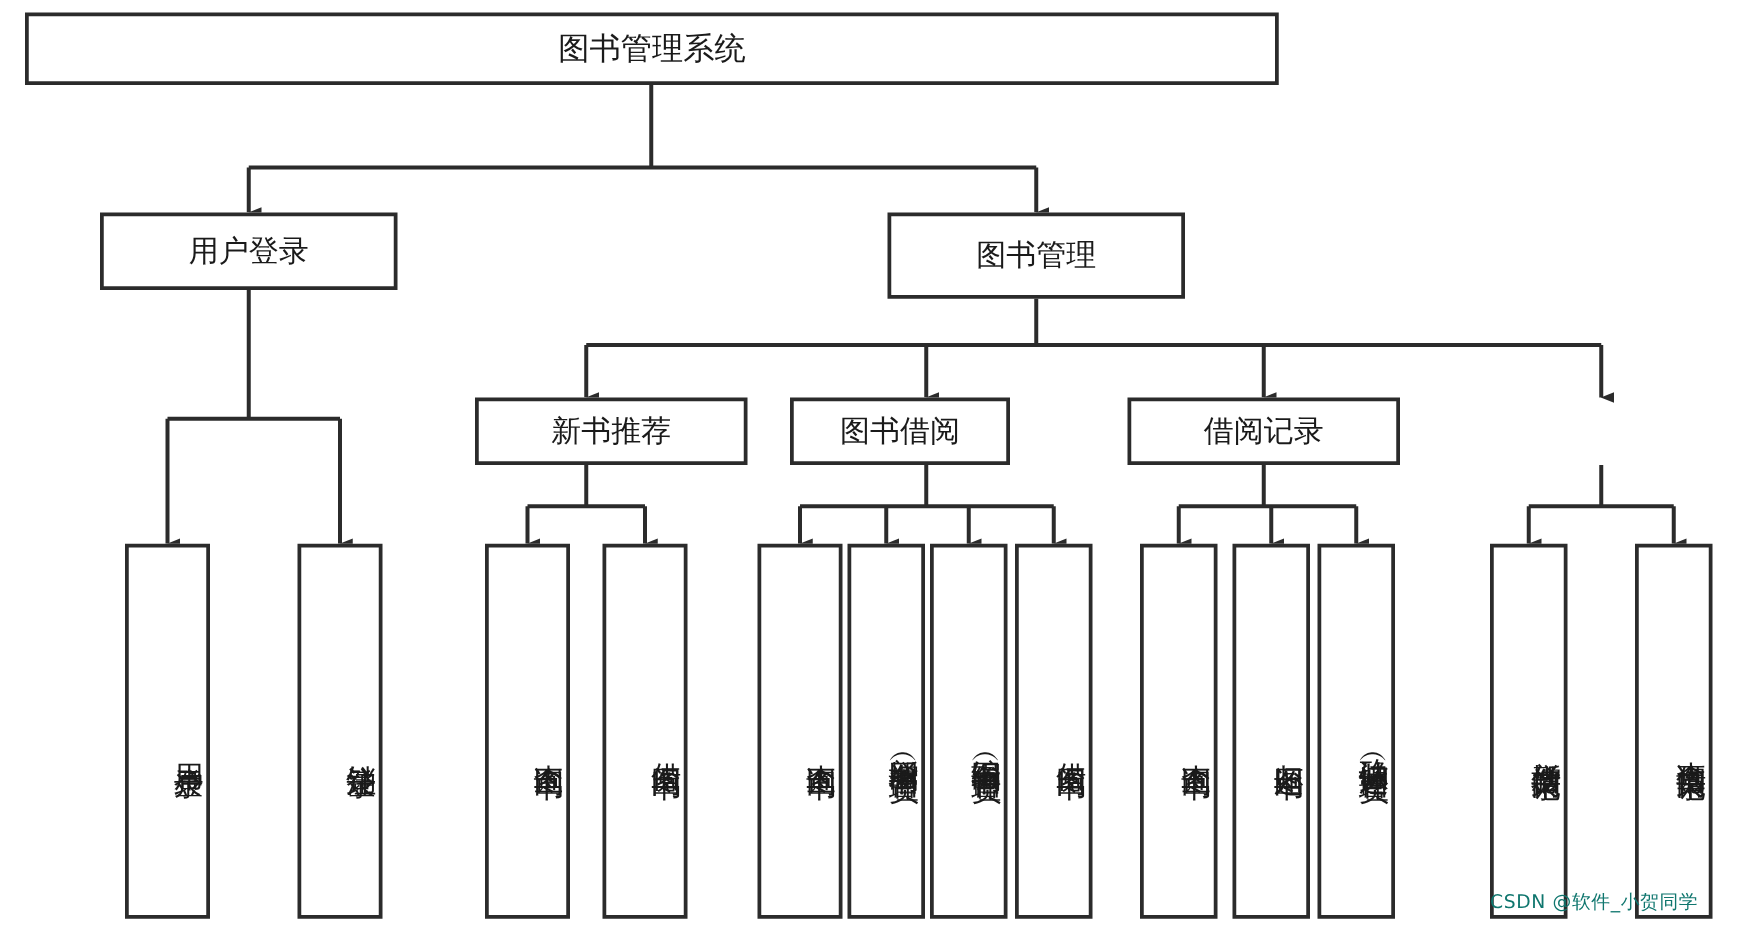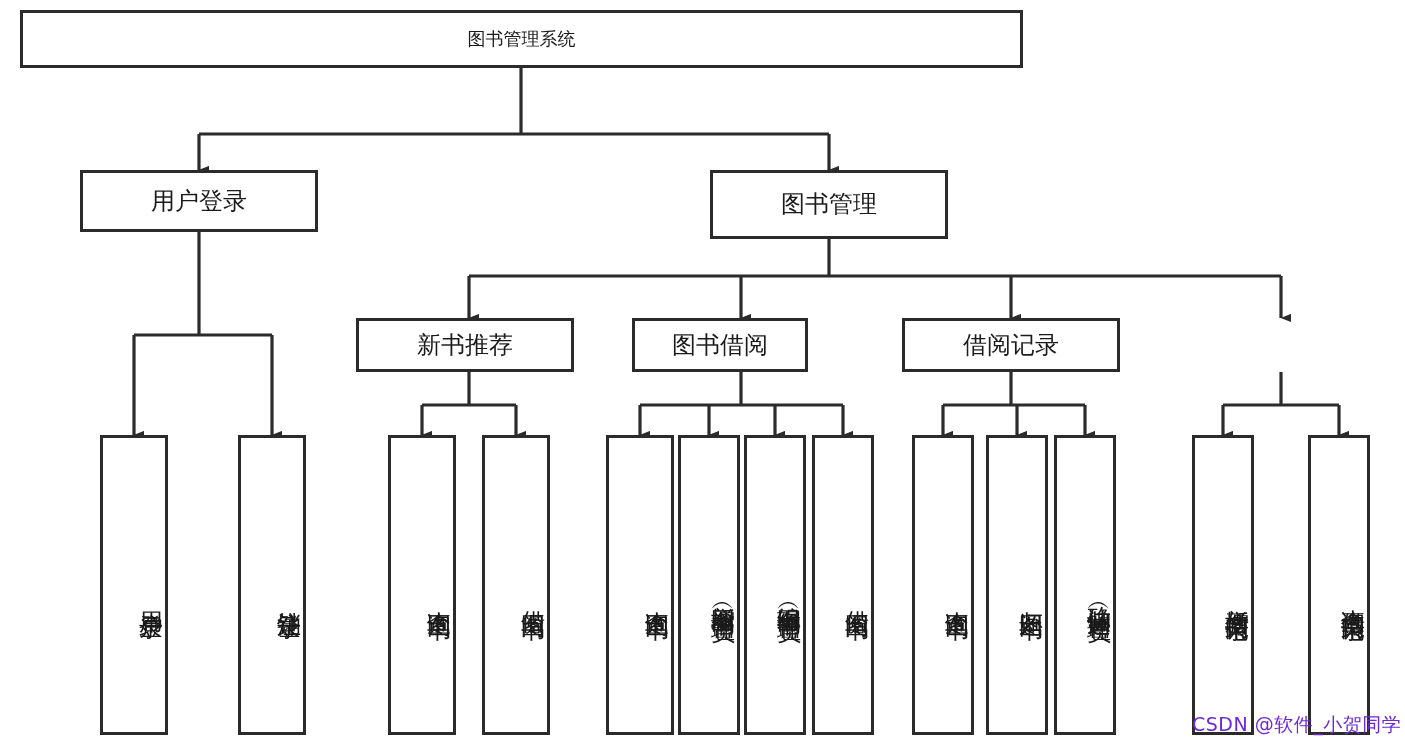--- a/index.html
+++ b/index.html
@@ -32,42 +32,42 @@
     border: 3px solid #2b2b2b;
     background: #ffffff;
     display: flex;
     align-items: center;
     justify-content: center;
     text-align: center;
     color: #1a1a1a;
     line-height: 1.18;
   }
   .node.level0 {
-    font-size: 18px;
+    font-size: 25px;
   }
   .node.level1 {
     font-size: 24px;
   }
   .node.level2 {
     font-size: 24px;
     writing-mode: vertical-rl;
     text-orientation: upright;
     letter-spacing: 2px;
     padding-top: 22px;
     align-items: flex-start;
     justify-content: center;
   }
   .node-label {
     display: block;
     white-space: pre-line;
   }
   .watermark {
     position: absolute;
-    color: #6d28d9;
-    font-size: 19px;
+    color: #0f766e;
+    font-size: 15px;
     letter-spacing: 0.5px;
     white-space: nowrap;
     user-select: none;
   }
 </style>
 </head>
 <body>
 
 <div id="canvas">
 
@@ -118,21 +118,21 @@
     <span class="node-label">图书管理系统</span>
   </div>
 
   <div class="node level1" style="left: 80px; top: 170px; width: 238px; height: 62px;">
     <span class="node-label">用户登录</span>
   </div>
   <div class="node level1" style="left: 710px; top: 170px; width: 238px; height: 69px;">
     <span class="node-label">图书管理</span>
   </div>
 
-  <div class="node level1" style="left: 356px; top: 318px; width: 218px; height: 54px;">
+  <div class="node level1" style="left: 380px; top: 318px; width: 218px; height: 54px;">
     <span class="node-label">新书推荐</span>
   </div>
   <div class="node level1" style="left: 632px; top: 318px; width: 176px; height: 54px;">
     <span class="node-label">图书借阅</span>
   </div>
   <div class="node level1" style="left: 902px; top: 318px; width: 218px; height: 54px;">
     <span class="node-label">借阅记录</span>
   </div>
 
   <div class="node level2" style="left: 100px; top: 435px; width: 68px; height: 300px;">

